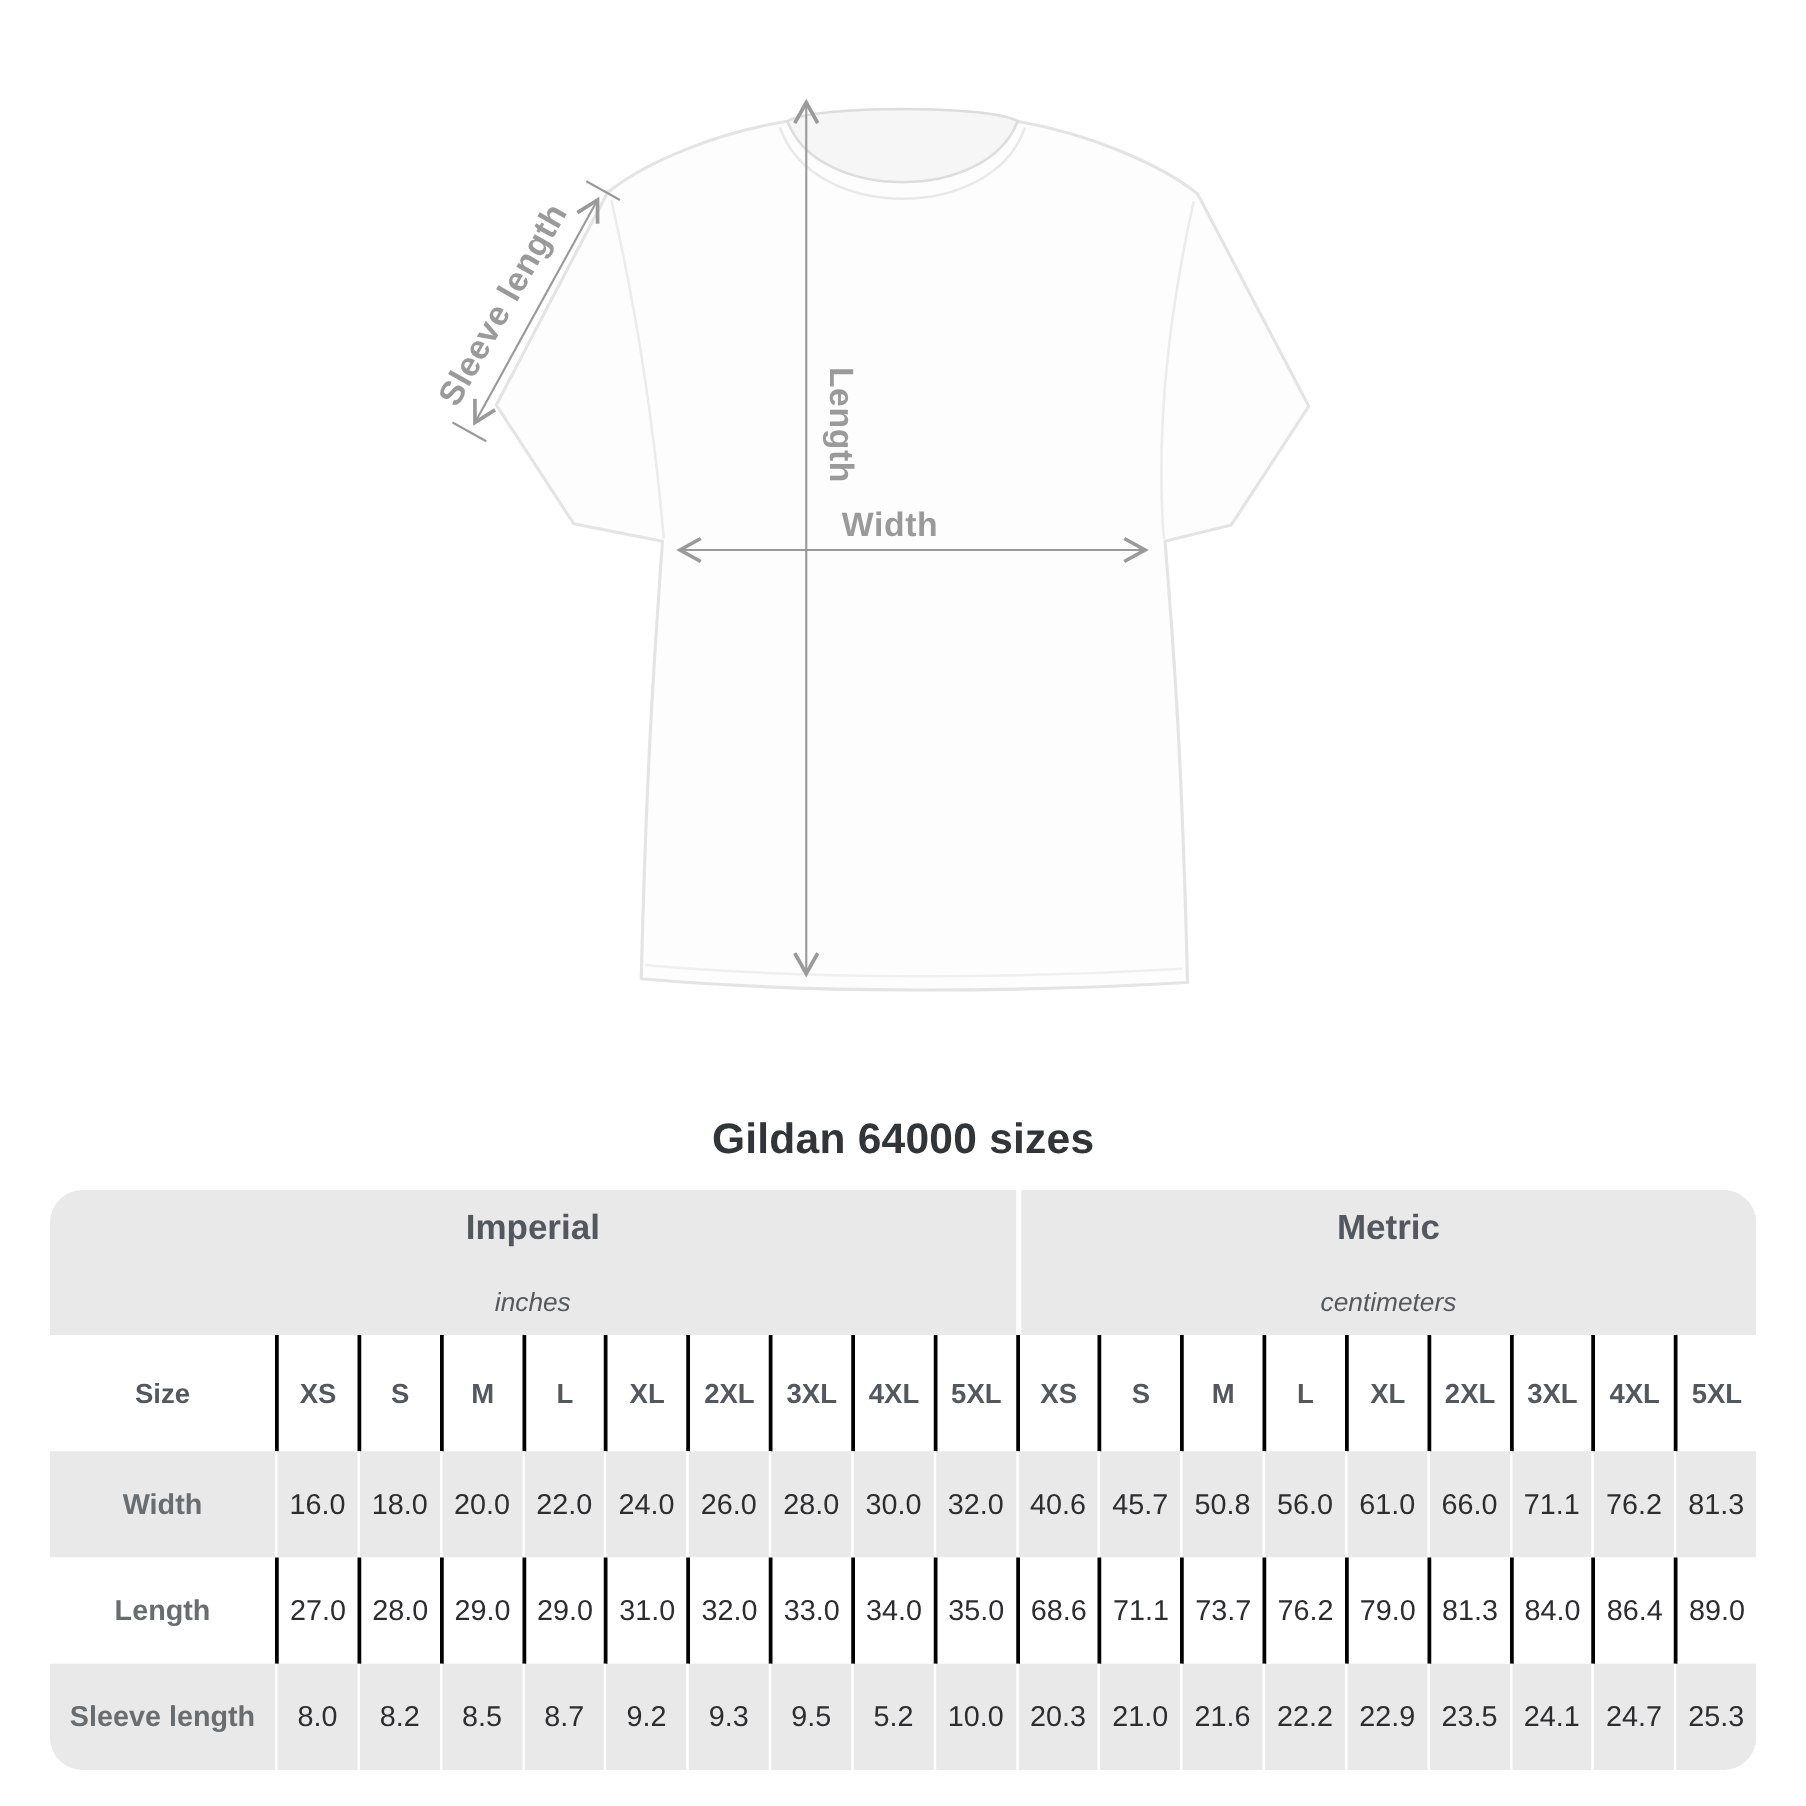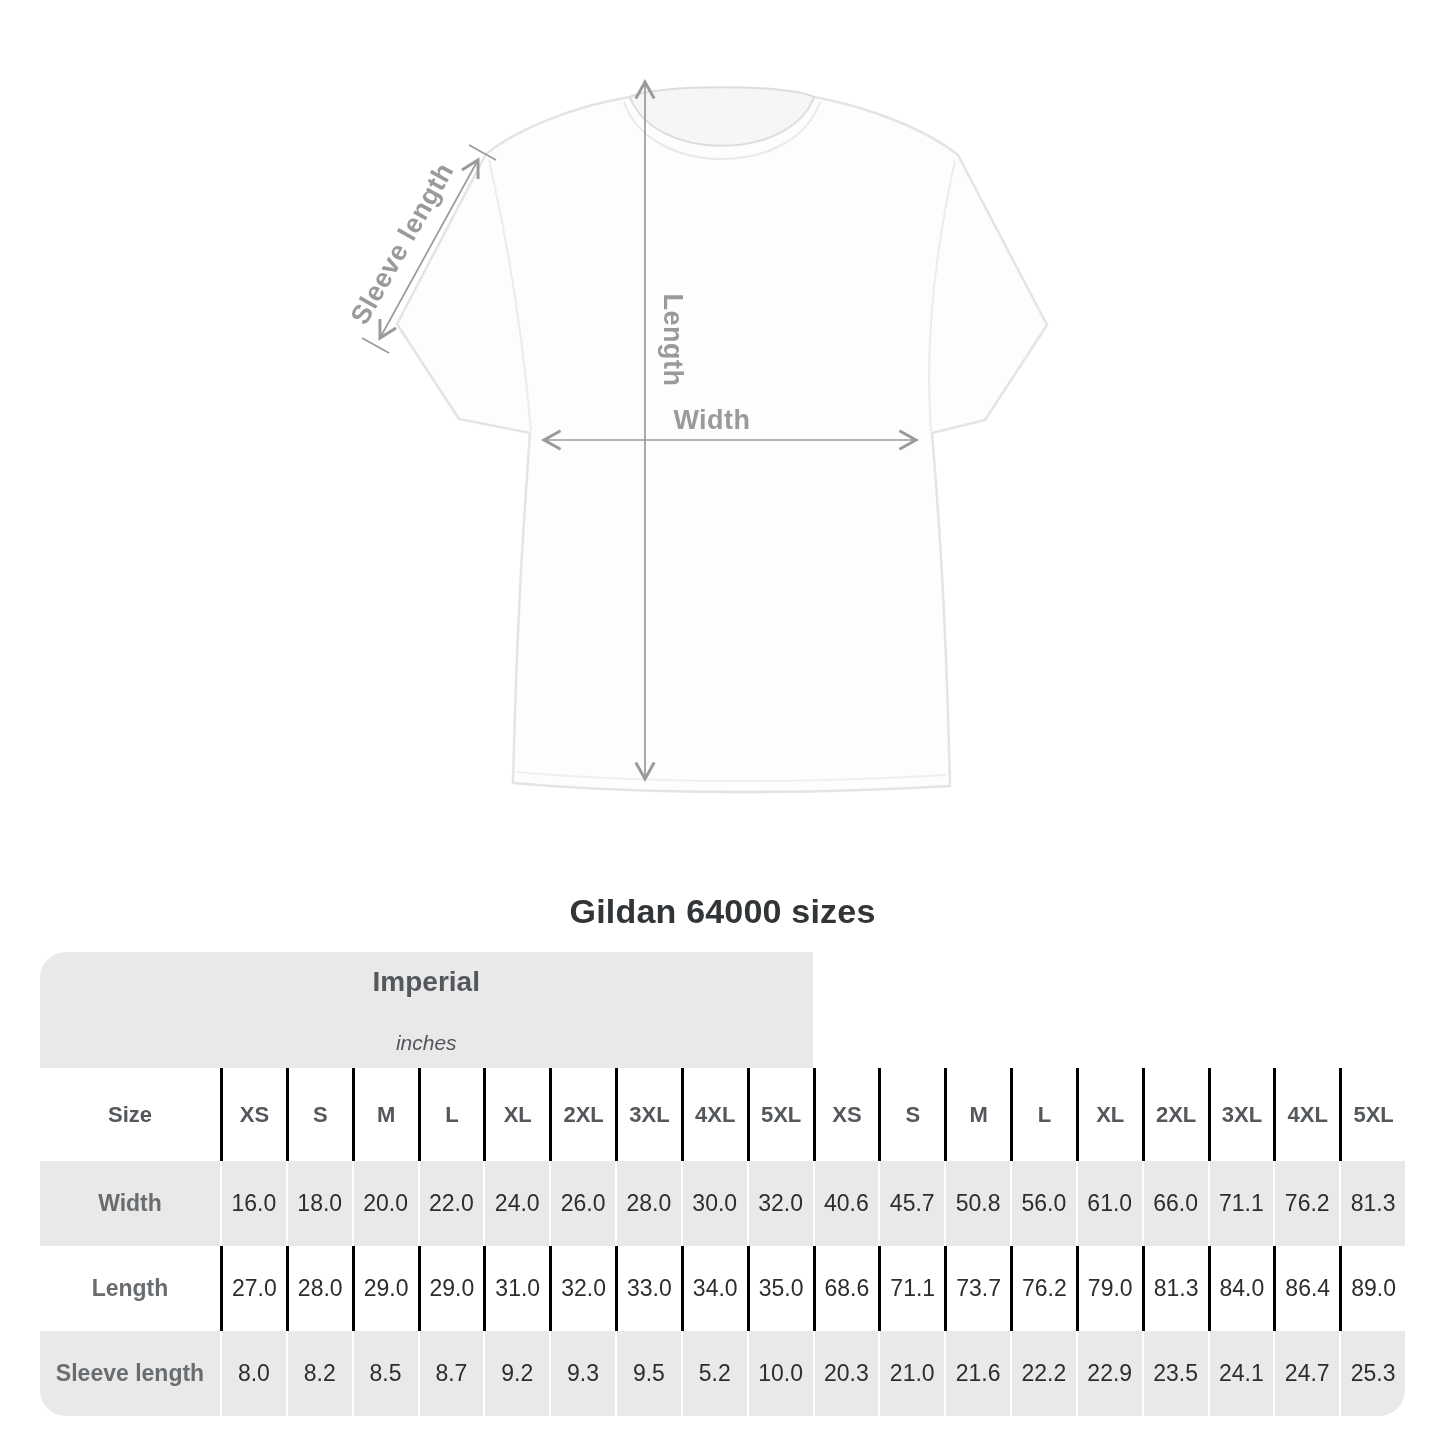--- a/index.html
+++ b/index.html
@@ -87,20 +87,24 @@
 
   <div class="page-title">Gildan 64000 sizes</div>
 
   <div class="size-table">
 
     <div class="trow units-row">
       <div class="units-cell units-imperial">
         <div class="unit-title">Imperial</div>
         <div class="unit-sub">inches</div>
       </div>
+      <div class="units-cell units-metric">
+        <div class="unit-title">Metric</div>
+        <div class="unit-sub">centimeters</div>
+      </div>
     </div>
 
     <div class="trow white size-row">
         <div class="cell size-head">Size</div>
         <div class="cell size-head">XS</div>
         <div class="cell size-head">S</div>
         <div class="cell size-head">M</div>
         <div class="cell size-head">L</div>
         <div class="cell size-head">XL</div>
         <div class="cell size-head">2XL</div>

